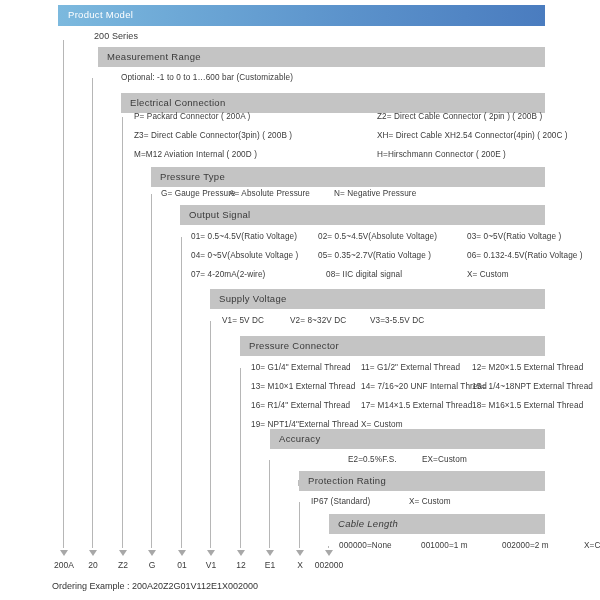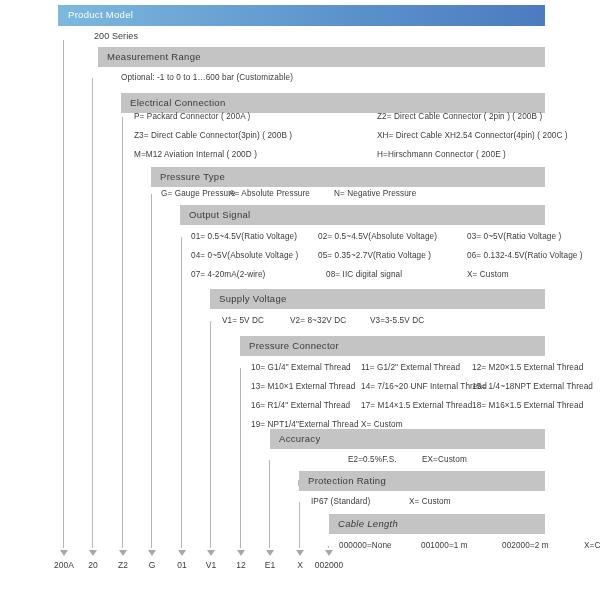--- a/index.html
+++ b/index.html
@@ -244,14 +244,15 @@
       <div class="arrow" style="left: 265.5px; top: 550px;"></div>
       <div class="code-label" style="left: 270px;">E1</div>
       <div class="vline" style="left: 299px; top: 502px; height: 46px;"></div>
       <div class="arrow" style="left: 295.5px; top: 550px;"></div>
       <div class="code-label" style="left: 300px;">X</div>
       <div class="vline" style="left: 328px; top: 546px; height: 2px;"></div>
       <div class="arrow" style="left: 324.5px; top: 550px;"></div>
       <div class="code-label" style="left: 329px;">002000</div>
     </div>
 
+  <div class="order-example">Ordering Example : 200A20Z2G01V112E1X002000</div>
 
 </div>
 
 </body></html>

